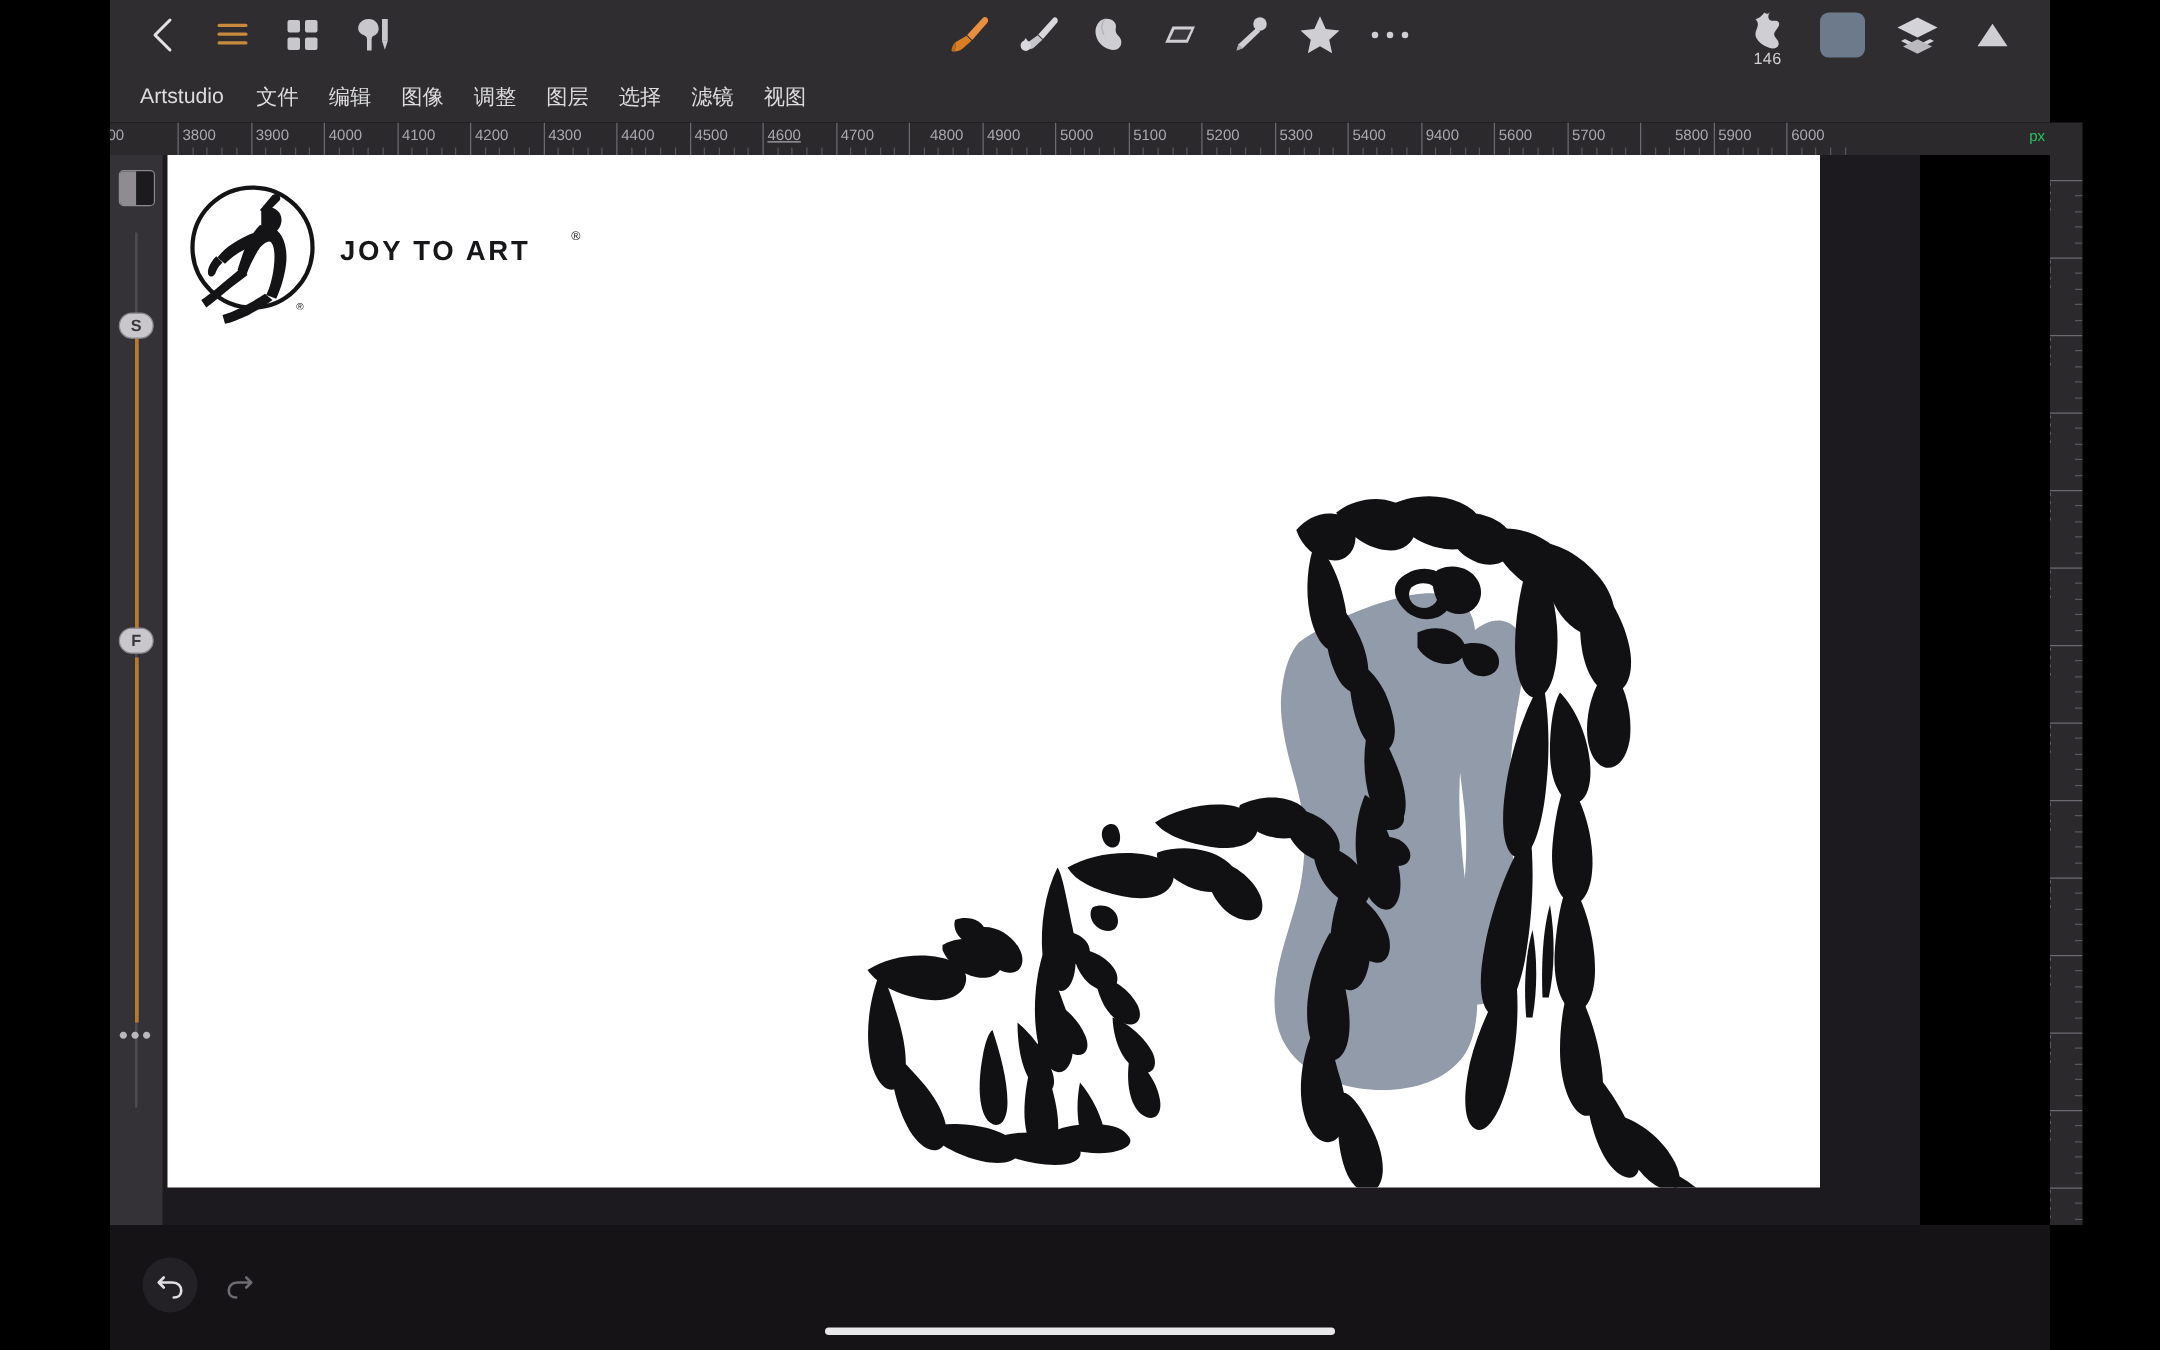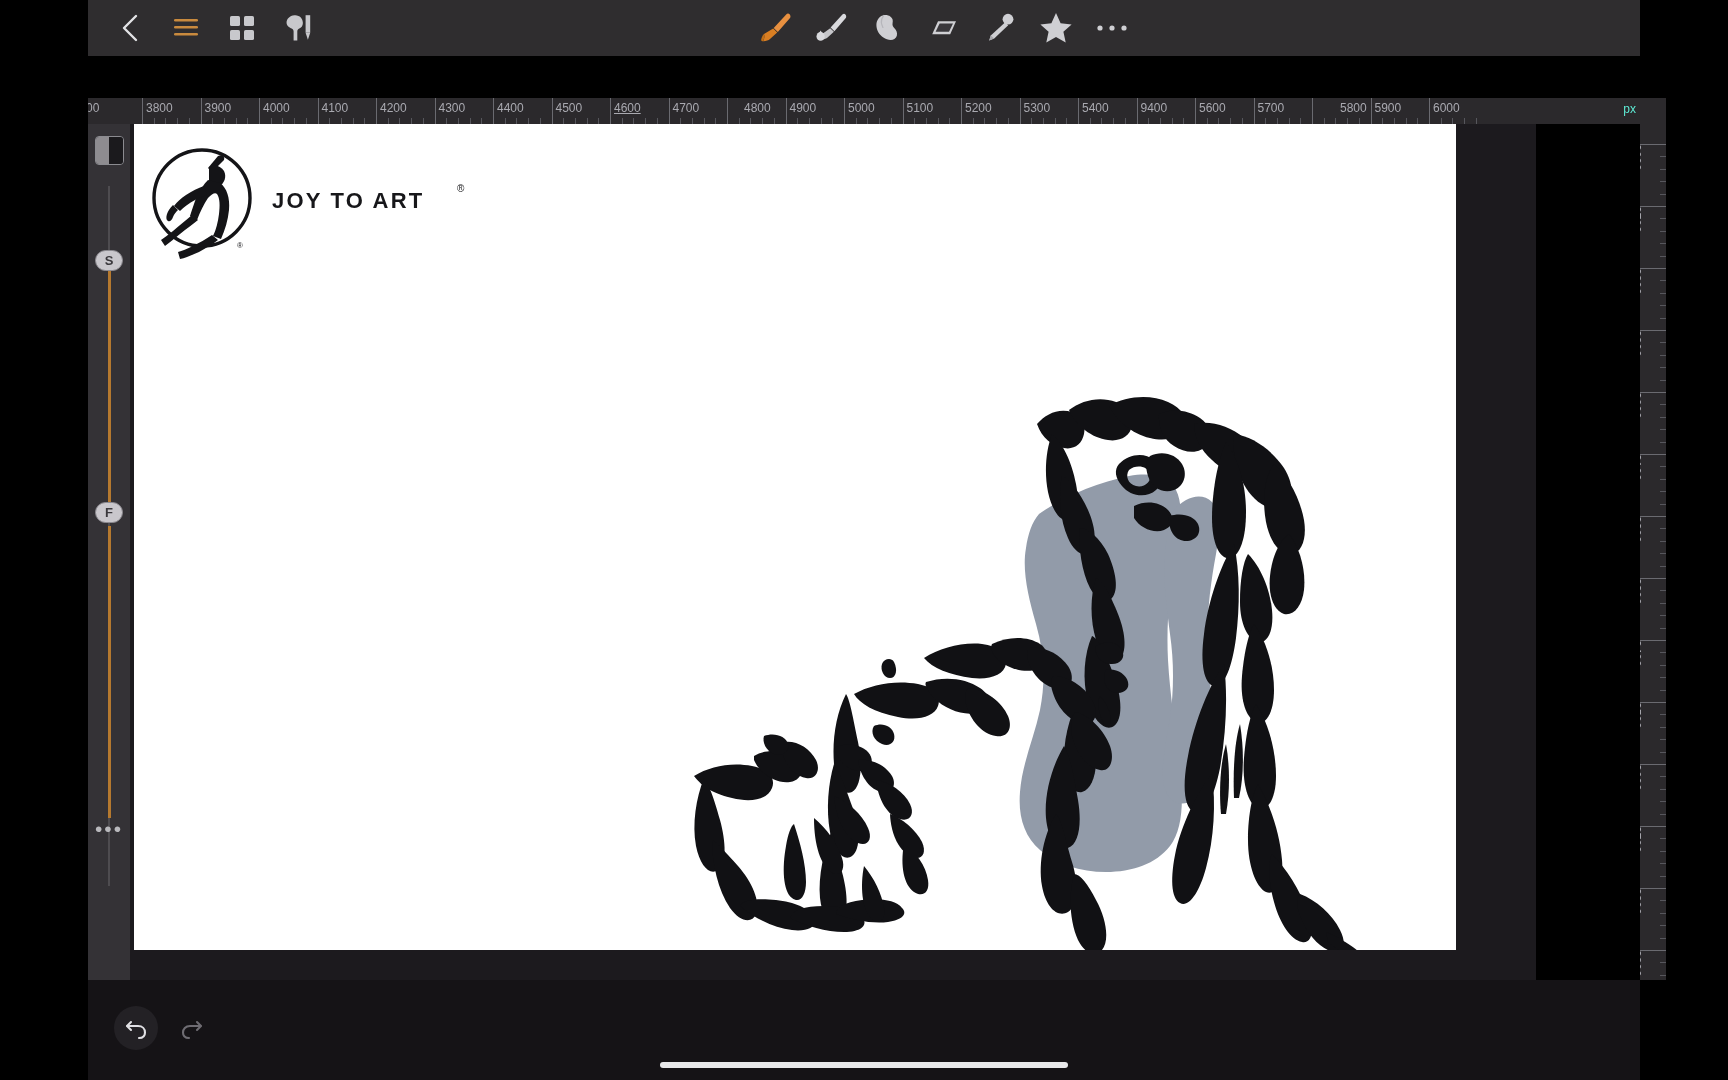--- a/index.html
+++ b/index.html
@@ -70,21 +70,21 @@
     position: absolute; top: 0; width: 1px; height: 26px; background: #6a6a70;
   }
   .ruler-h .minortick {
     position: absolute; bottom: 0; width: 1px; height: 6px; background: #56565c;
   }
   .ruler-h .rlabel {
     position: absolute; top: 3px; font-size: 12px; color: #a9a9b0;
     padding-left: 4px; white-space: nowrap;
   }
   .ruler-h .unit {
-    position: absolute; right: 4px; top: 4px; font-size: 12px; color: #5eead4;
+    position: absolute; right: 4px; top: 4px; font-size: 12px; color: #22c55e;
   }
 
   .ruler-v {
     position: absolute; left: 1640px; top: 98px;
     width: 26px; height: 882px;
     background: #2b292c;
     overflow: hidden;
   }
   .ruler-v .majortick {
     position: absolute; left: 0; height: 1px; width: 26px; background: #6a6a70;
@@ -278,22 +278,60 @@
 
       <div class="ticon">
         <svg width="34" height="12" viewBox="0 0 34 12">
           <circle cx="5" cy="6" r="2.6" fill="#cfcfd3"></circle>
           <circle cx="17" cy="6" r="2.6" fill="#cfcfd3"></circle>
           <circle cx="29" cy="6" r="2.6" fill="#cfcfd3"></circle>
         </svg>
       </div>
     </div>
 
+    <div class="tb-right">
+
+      <div class="ticon">
+        <svg width="34" height="40" viewBox="0 0 34 40">
+          <path d="M14.6 2.0 C12.2 5.0 10.2 6.6 7.4 7.4 C9.6 9.6 9.8 11.6 8.6 14.6 C7.6 17.0 6.6 19.6 8.2 22.6 C9.8 25.6 13.0 28.2 17.8 30.0 C22.0 31.6 25.0 30.4 25.8 28.0 C26.6 25.4 24.4 23.6 23.0 21.4 C21.6 19.2 22.6 17.6 24.2 15.6 C26.0 13.4 27.2 11.0 25.6 9.4 C24.0 7.8 21.4 9.4 19.2 8.2 C17.2 7.0 17.2 4.6 19.0 1.6 C17.4 3.4 16.0 3.6 14.6 2.0 Z" fill="#cfcfd3"></path>
+        </svg>
+        <div class="brushbadge">146</div>
+      </div>
+
+      <div class="ticon">
+        <div class="colorchip"></div>
+      </div>
+
+      <div class="ticon">
+        <svg width="36" height="32" viewBox="0 0 36 32">
+          <path d="M18 2.0 L34 10.0 L18 18.0 L2 10.0 Z" fill="#d4d4d8"></path>
+          <path d="M18 14.2 L31.2 20.8 L18 27.4 L4.8 20.8 L8.0 19.2 L18 24.2 L28.0 19.2 Z" fill="#d4d4d8"></path>
+          <path d="M18 19.4 L29.6 25.2 L18 31.0 L6.4 25.2 Z" fill="#b9b9be"></path>
+        </svg>
+      </div>
+
+      <div class="ticon">
+        <svg width="30" height="26" viewBox="0 0 30 26">
+          <path d="M15 4.0 L27 22.0 L3 22.0 Z" fill="#cfcfd3"></path>
+        </svg>
+      </div>
+    </div>
   </div>
 
+  <div class="menubar">
+    <div class="menu-item app">Artstudio</div>
+    <div class="menu-item">文件</div>
+    <div class="menu-item">编辑</div>
+    <div class="menu-item">图像</div>
+    <div class="menu-item">调整</div>
+    <div class="menu-item">图层</div>
+    <div class="menu-item">选择</div>
+    <div class="menu-item">滤镜</div>
+    <div class="menu-item">视图</div>
+  </div>
 
   <div class="ruler-h" id="ruler-h">
     <div class="unit">px</div>
   <div class="rlabel" style="left: -6px;">00</div>
       <div class="majortick" style="left: 54px;"></div>
       <div class="rlabel" style="left: 54px;">3800</div>
       <div class="minortick" style="left: 65.7px;"></div>
       <div class="minortick" style="left: 77.4px;"></div>
       <div class="minortick" style="left: 89.1px;"></div>
       <div class="minortick" style="left: 100.8px;"></div>

